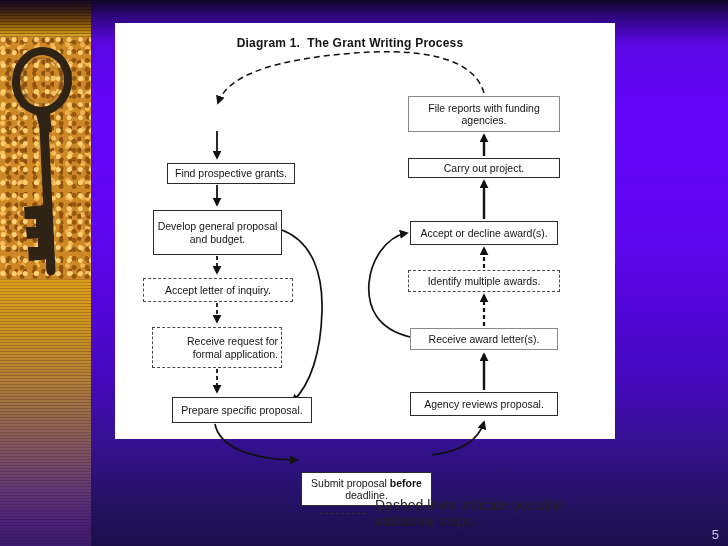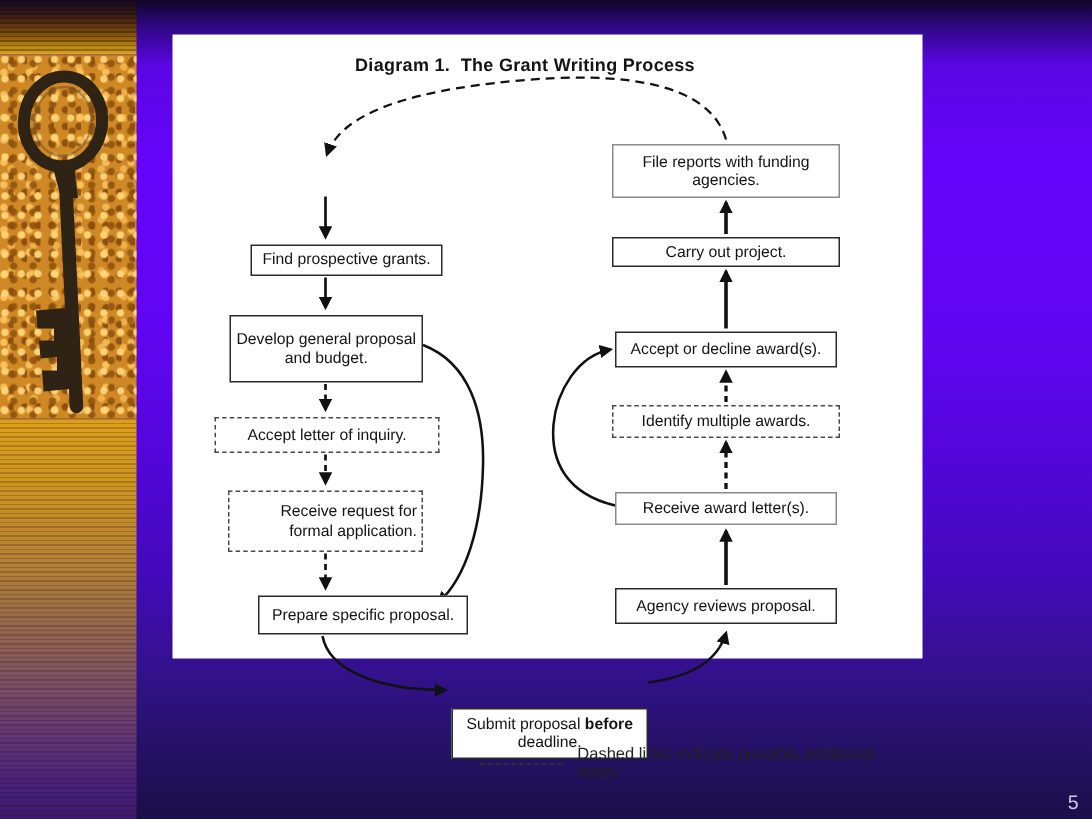--- a/index.html
+++ b/index.html
@@ -61,21 +61,21 @@
   #box-file     {left:293px;top:73px;  width:152px;height:36px;}
   #box-carry    {left:293px;top:135px; width:152px;height:20px;text-align:center;}
   #box-accept   {left:295px;top:198px; width:148px;height:24px;}
   #box-negotiate{left:293px;top:247px; width:152px;height:22px;}
   #box-receive  {left:295px;top:305px; width:148px;height:22px;}
   #box-agency   {left:295px;top:369px; width:148px;height:24px;justify-content:center;}
   .legend{
     position:absolute;left:205px;top:474px;display:flex;align-items:center;gap:10px;
   }
   .legend-dash{width:55px;height:0;border-top:1.5px dashed #333;}
-  .legend-text{font-size:11px;color:#222;}
+  .legend-text{font-size:14px;color:#222;}
   .page-number{
     position:absolute;right:9px;bottom:4px;color:#cfc8ea;font-size:13px;
   }
 </style>
 </head>
 <body>
 
 <div class="stage">
 
   <div class="sidebar">

